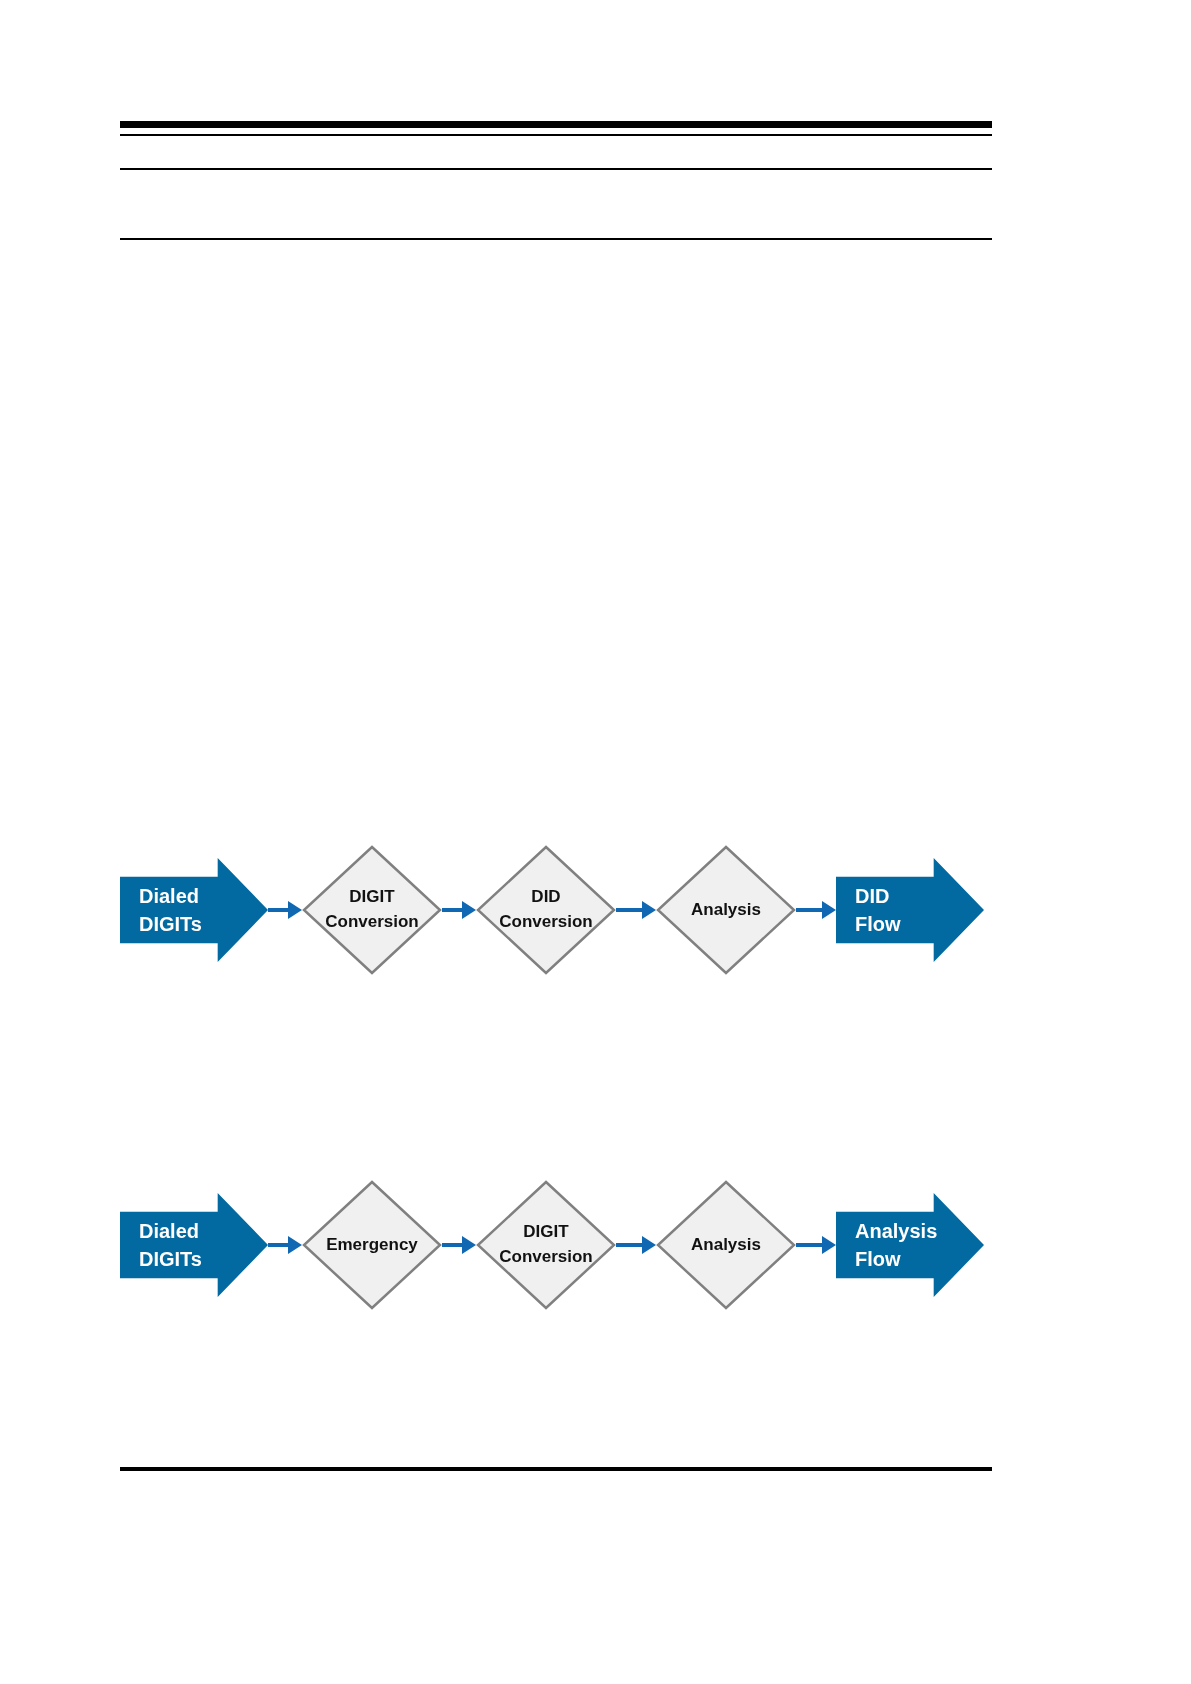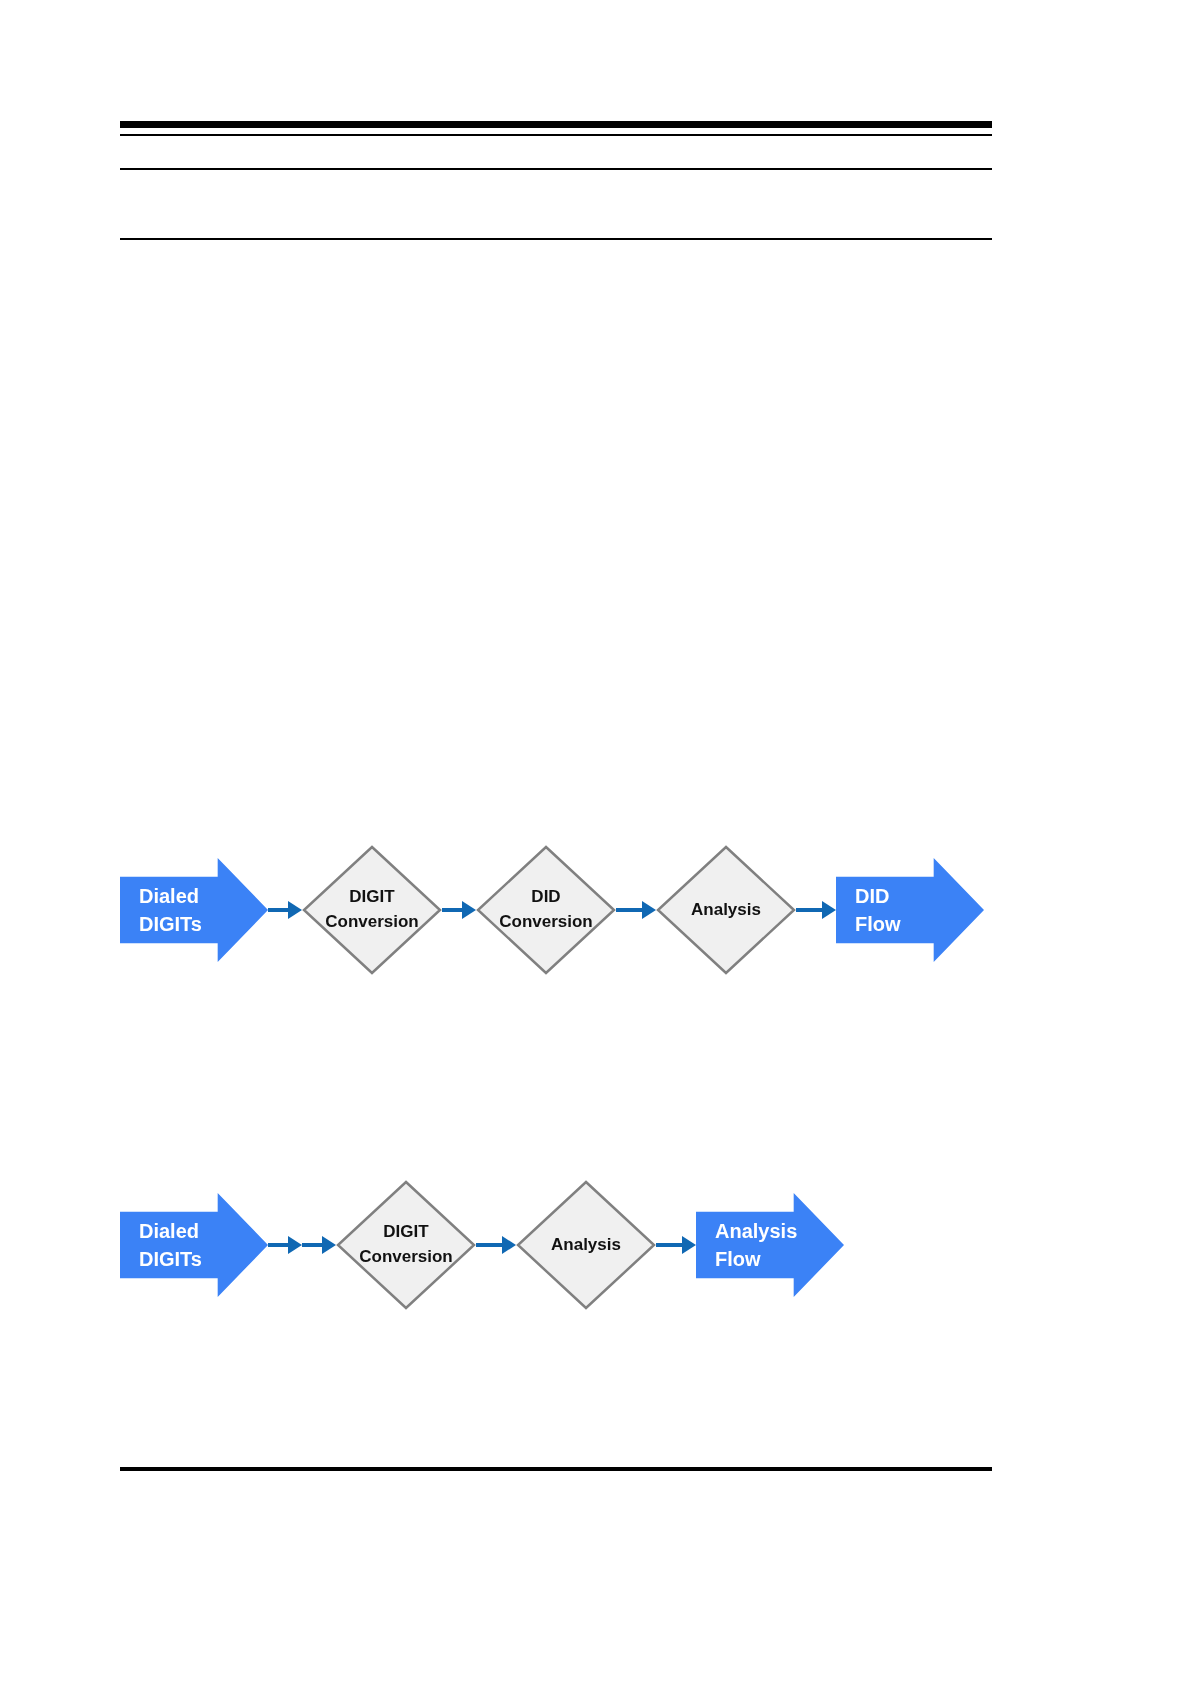--- a/index.html
+++ b/index.html
@@ -48,21 +48,21 @@
     height: 104px;
     display: flex;
     flex-direction: column;
     align-items: flex-start;
     justify-content: center;
     box-sizing: border-box;
     color: #ffffff;
     font-weight: bold;
     font-size: 20px;
     line-height: 1.42;
-    background: #3b82f6;
+    background: #0369a1;
     padding-left: 19px;
     padding-right: 40px;
     -webkit-clip-path: polygon(0 18%, 66% 18%, 66% 0, 100% 50%, 66% 100%, 66% 82%, 0 82%);
     clip-path: polygon(0 18%, 66% 18%, 66% 0, 100% 50%, 66% 100%, 66% 82%, 0 82%);
   }
   .arrow-block.start { width: 148px; }
   .arrow-block.end   { width: 148px; }
   .arrow-block .line { white-space: nowrap; }
 
   
@@ -192,20 +192,28 @@
   <div class="arrow-block start">
     <span class="line">Dialed</span>
     <span class="line">DIGITs</span>
   </div>
 
   <div class="connector conn-sm">
     <div class="shaft"></div>
     <div class="head"></div>
   </div>
 
+  <div class="diamond">
+    <svg class="shape" viewBox="0 0 140 130" preserveAspectRatio="none">
+      <polygon points="70,2 138,65 70,128 2,65" fill="#f0f0f0" stroke="#808080" stroke-width="2.5"></polygon>
+    </svg>
+    <div class="label">
+      <div class="line">Emergency</div>
+    </div>
+  </div>
 
   <div class="connector conn-sm">
     <div class="shaft"></div>
     <div class="head"></div>
   </div>
 
   <div class="diamond">
     <svg class="shape" viewBox="0 0 140 130" preserveAspectRatio="none">
       <polygon points="70,2 138,65 70,128 2,65" fill="#f0f0f0" stroke="#808080" stroke-width="2.5"></polygon>
     </svg>

